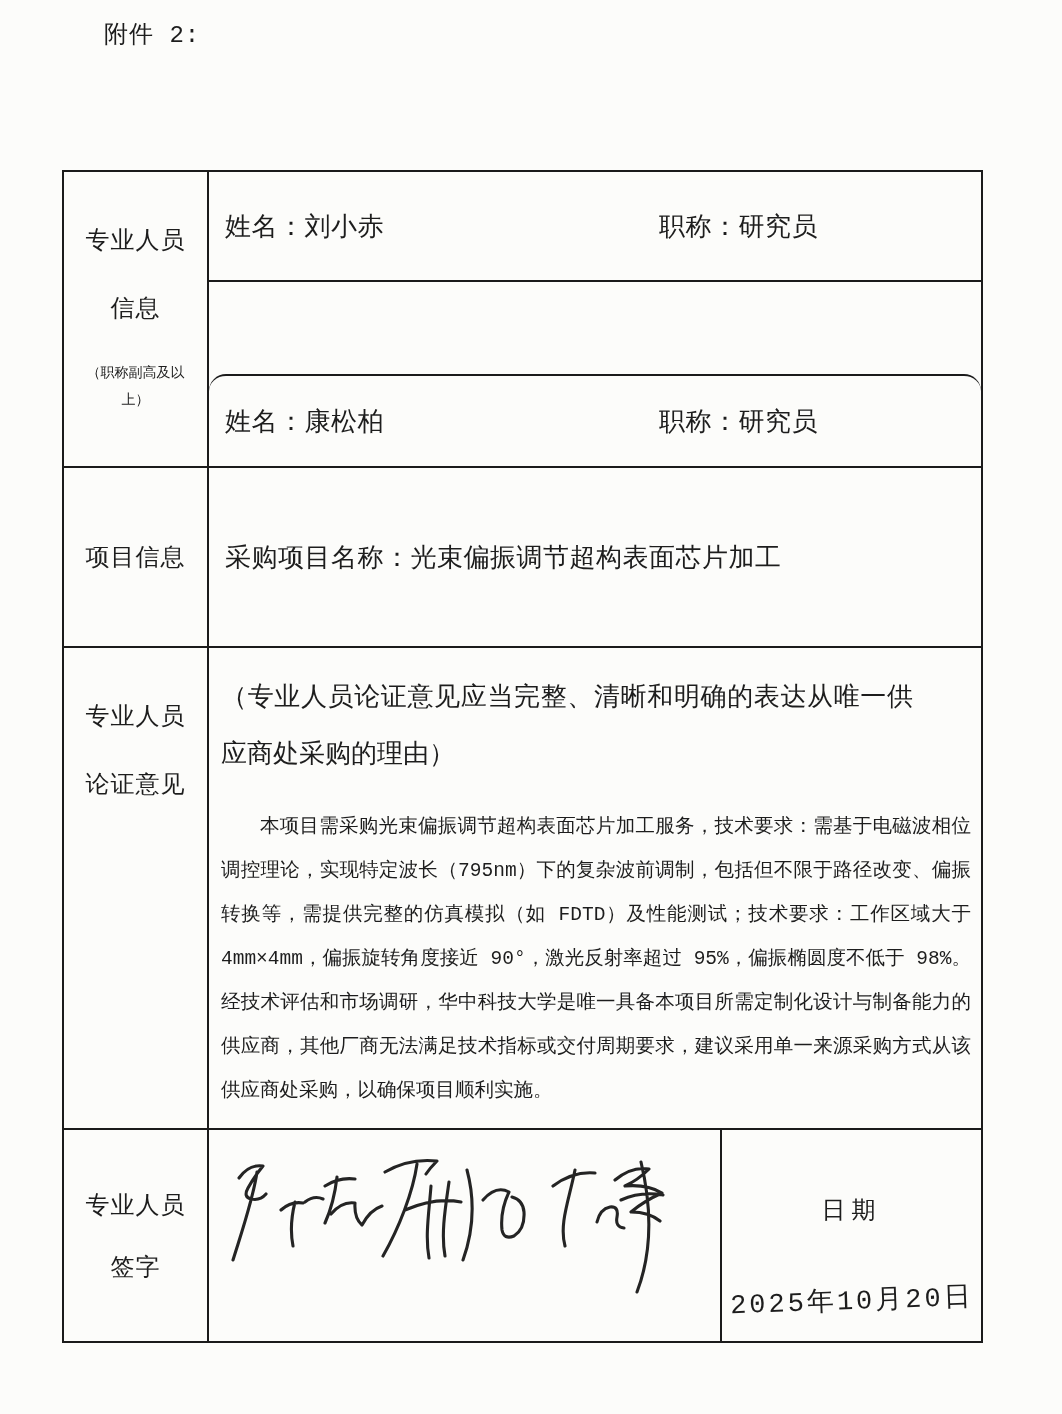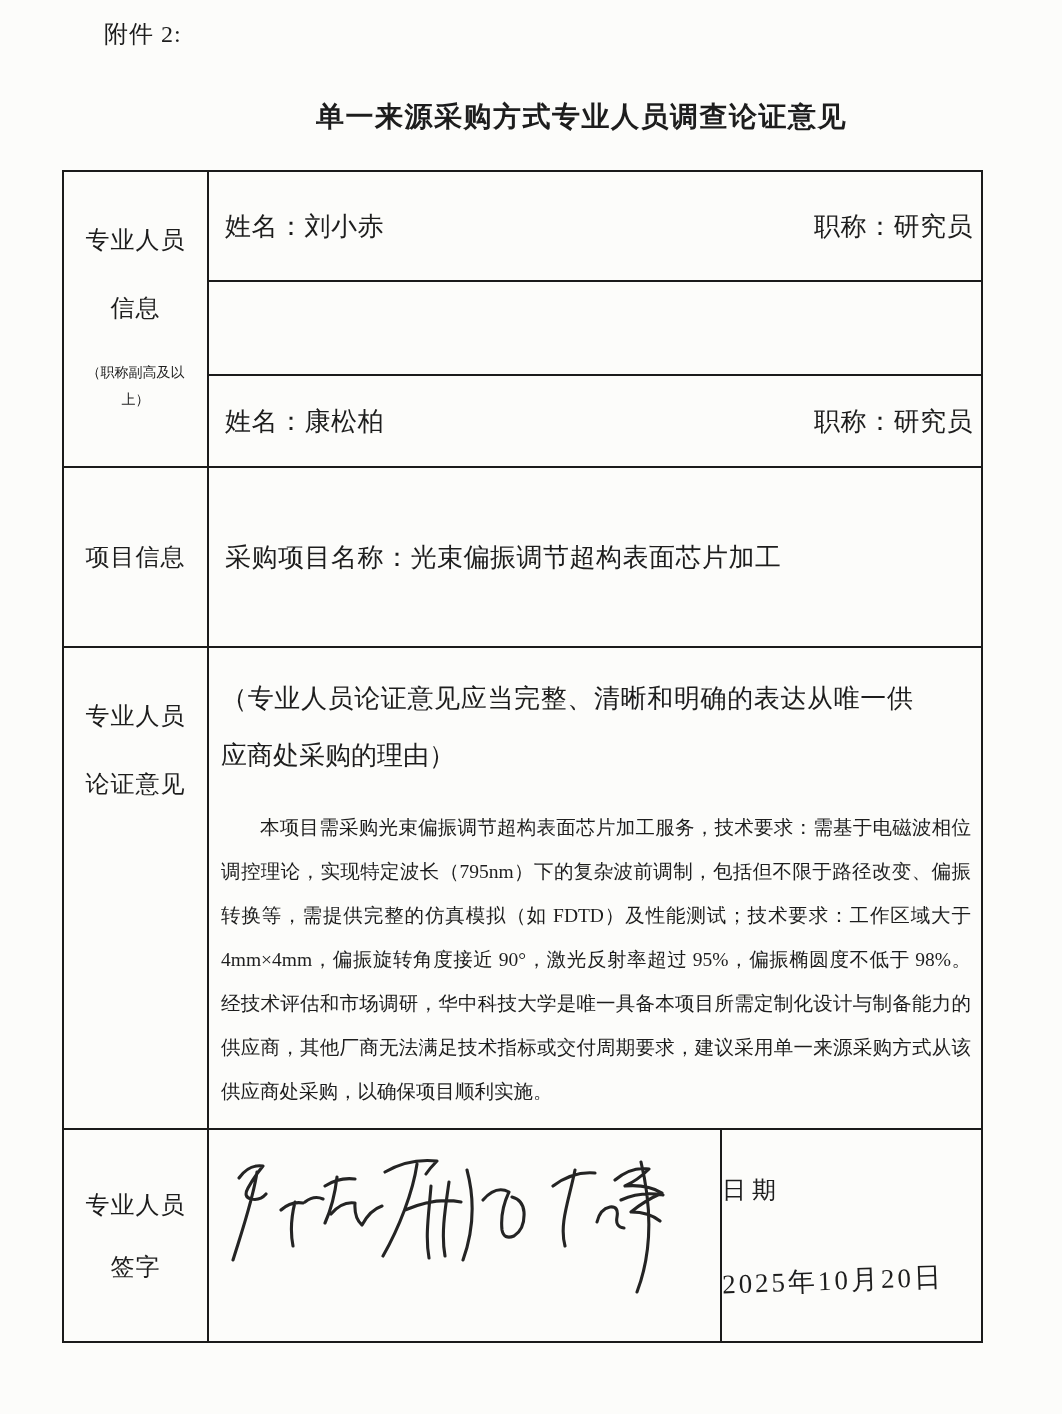--- a/index.html
+++ b/index.html
@@ -1,21 +1,21 @@
 <!DOCTYPE html>
 <html lang="zh"><head>
 <meta charset="utf-8">
 <style>
   html,body{margin:0;padding:0;background:#e8e8e6;}
   .page{
     position:relative;
     width:1062px;height:1414px;
     margin:0 auto;
     background:#fcfcfa;
-    font-family:Liberation Serif, serif;
+    font-family:Liberation Mono, monospace;
     color:#1d1d1d;
     overflow:hidden;
   }
   .attachment{
     position:absolute;left:104px;top:18px;
     font-size:24px;letter-spacing:1px;
   }
   .doc-title{
     position:absolute;left:316px;top:98px;
     margin:0;
@@ -59,24 +59,24 @@
   .section-content{flex:1;display:flex;flex-direction:column;min-width:0;}
   .sub-row{
     box-sizing:border-box;
     display:flex;align-items:center;
     padding-left:16px;padding-right:8px;
     font-size:26px;letter-spacing:0.5px;
   }
   .sub-row + .sub-row{border-top:2px solid #1b1b1b;}
   .s1 .sub-row:nth-child(1){height:108px;}
   .s1 .sub-row:nth-child(2){height:94px;}
-  .s1 .sub-row:nth-child(3){flex:1;}
+  .s1 .sub-row:nth-child(3){flex:1;border-radius:17px;}
   .s2 .sub-row{flex:1;}
   .person-row .name-part{width:434px;flex:none;white-space:nowrap;}
-  .person-row .title-part{flex:1;white-space:nowrap;text-align:right;}
+  .person-row .title-part{flex:1;white-space:nowrap;}
   
   .opinion-cell{
     flex:1;box-sizing:border-box;
     padding:22px 10px 0 12px;
   }
   .opinion-instruction{
     font-size:26px;line-height:2.2;
     max-width:692px;
     text-align:justify;
   }
@@ -88,41 +88,40 @@
   }
   
   .sig-cell{
     width:513px;flex:none;box-sizing:border-box;
     border-right:2px solid #1b1b1b;
     position:relative;
   }
   .sig-cell svg{position:absolute;left:0;top:0;}
   .date-cell{
     flex:1;box-sizing:border-box;
-    display:flex;flex-direction:column;
-    padding-top:44px;row-gap:56px;
+    display:flex;flex-direction:column;align-items:center;
+    padding-top:64px;row-gap:56px;
   }
   .date-label{font-size:24px;letter-spacing:6px;}
   .date-value{
     font-size:27px;letter-spacing:3px;white-space:nowrap;
     transform:rotate(-2deg);
   }
   .signature-stroke{
     fill:none;stroke:#242424;stroke-width:3.1;
     stroke-linecap:round;stroke-linejoin:round;
   }
 </style>
 </head>
 <body>
 
 <div class="page">
 
   <div class="attachment">附件 2:</div>
 
-  <h1 class="doc-title">单一来源采购方式专业人员调查论证意见</h1>
 
   <div class="doc-table">
 
     <div class="section s1">
       <div class="row-label">
         <div>专业人员</div>
         <div>信息</div>
         <div class="note">（职称副高及以上）</div>
       </div>
       <div class="section-content">

